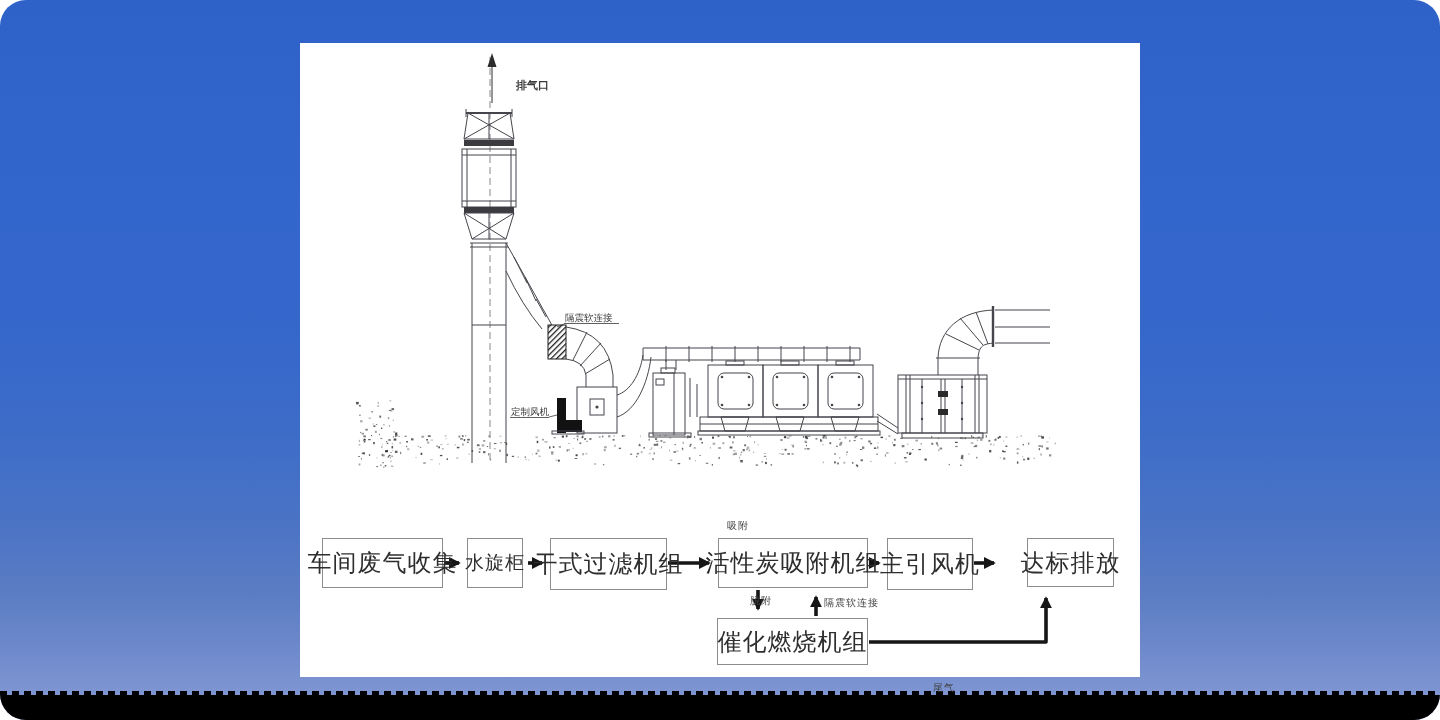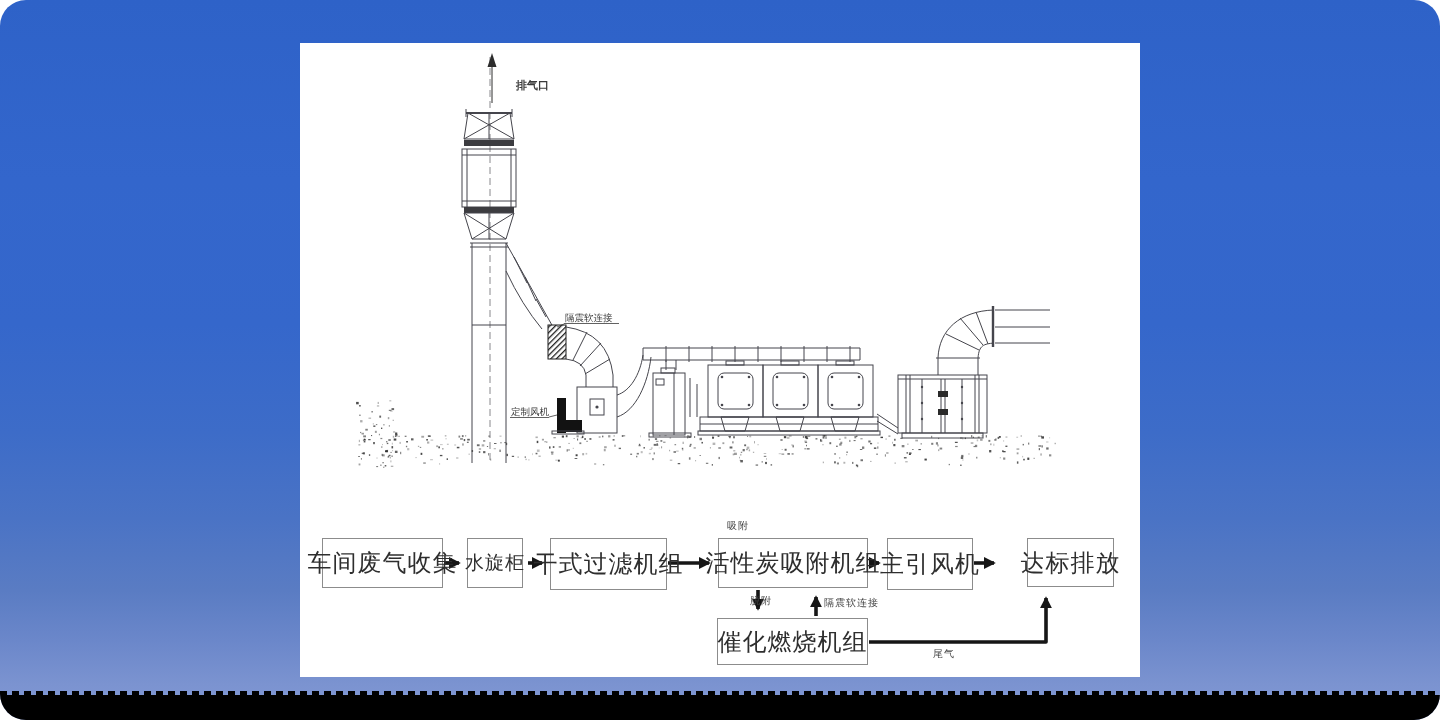--- a/index.html
+++ b/index.html
@@ -25,21 +25,21 @@
   .b2{left:167px;top:495px;width:56px;height:50px;font-size:19px;}
   .b3{left:250px;top:495px;width:117px;height:52px;}
   .b4{left:418px;top:495px;width:150px;height:50px;}
   .b5{left:587px;top:495px;width:86px;height:52px;}
   .b6{left:727px;top:495px;width:87px;height:49px;}
   .b7{left:417px;top:575px;width:151px;height:47px;}
   .fc-small{position:absolute;font-size:10px;color:#3f3f3f;letter-spacing:1px;white-space:nowrap;}
   .l-adsorb{left:427px;top:476px;}
   .l-desorb{left:450px;top:551px;}
   .l-catal{left:524px;top:553px;}
-  .l-tail{left:633px;top:604px;}
+  .l-tail{left:633px;top:638px;}
 </style>
 </head>
 <body>
 
 <div class="screen">
   <div class="bottom-band"></div>
 
   <div class="panel">
 
     <svg class="drawing-svg" width="840" height="634" viewBox="0 0 840 634">

